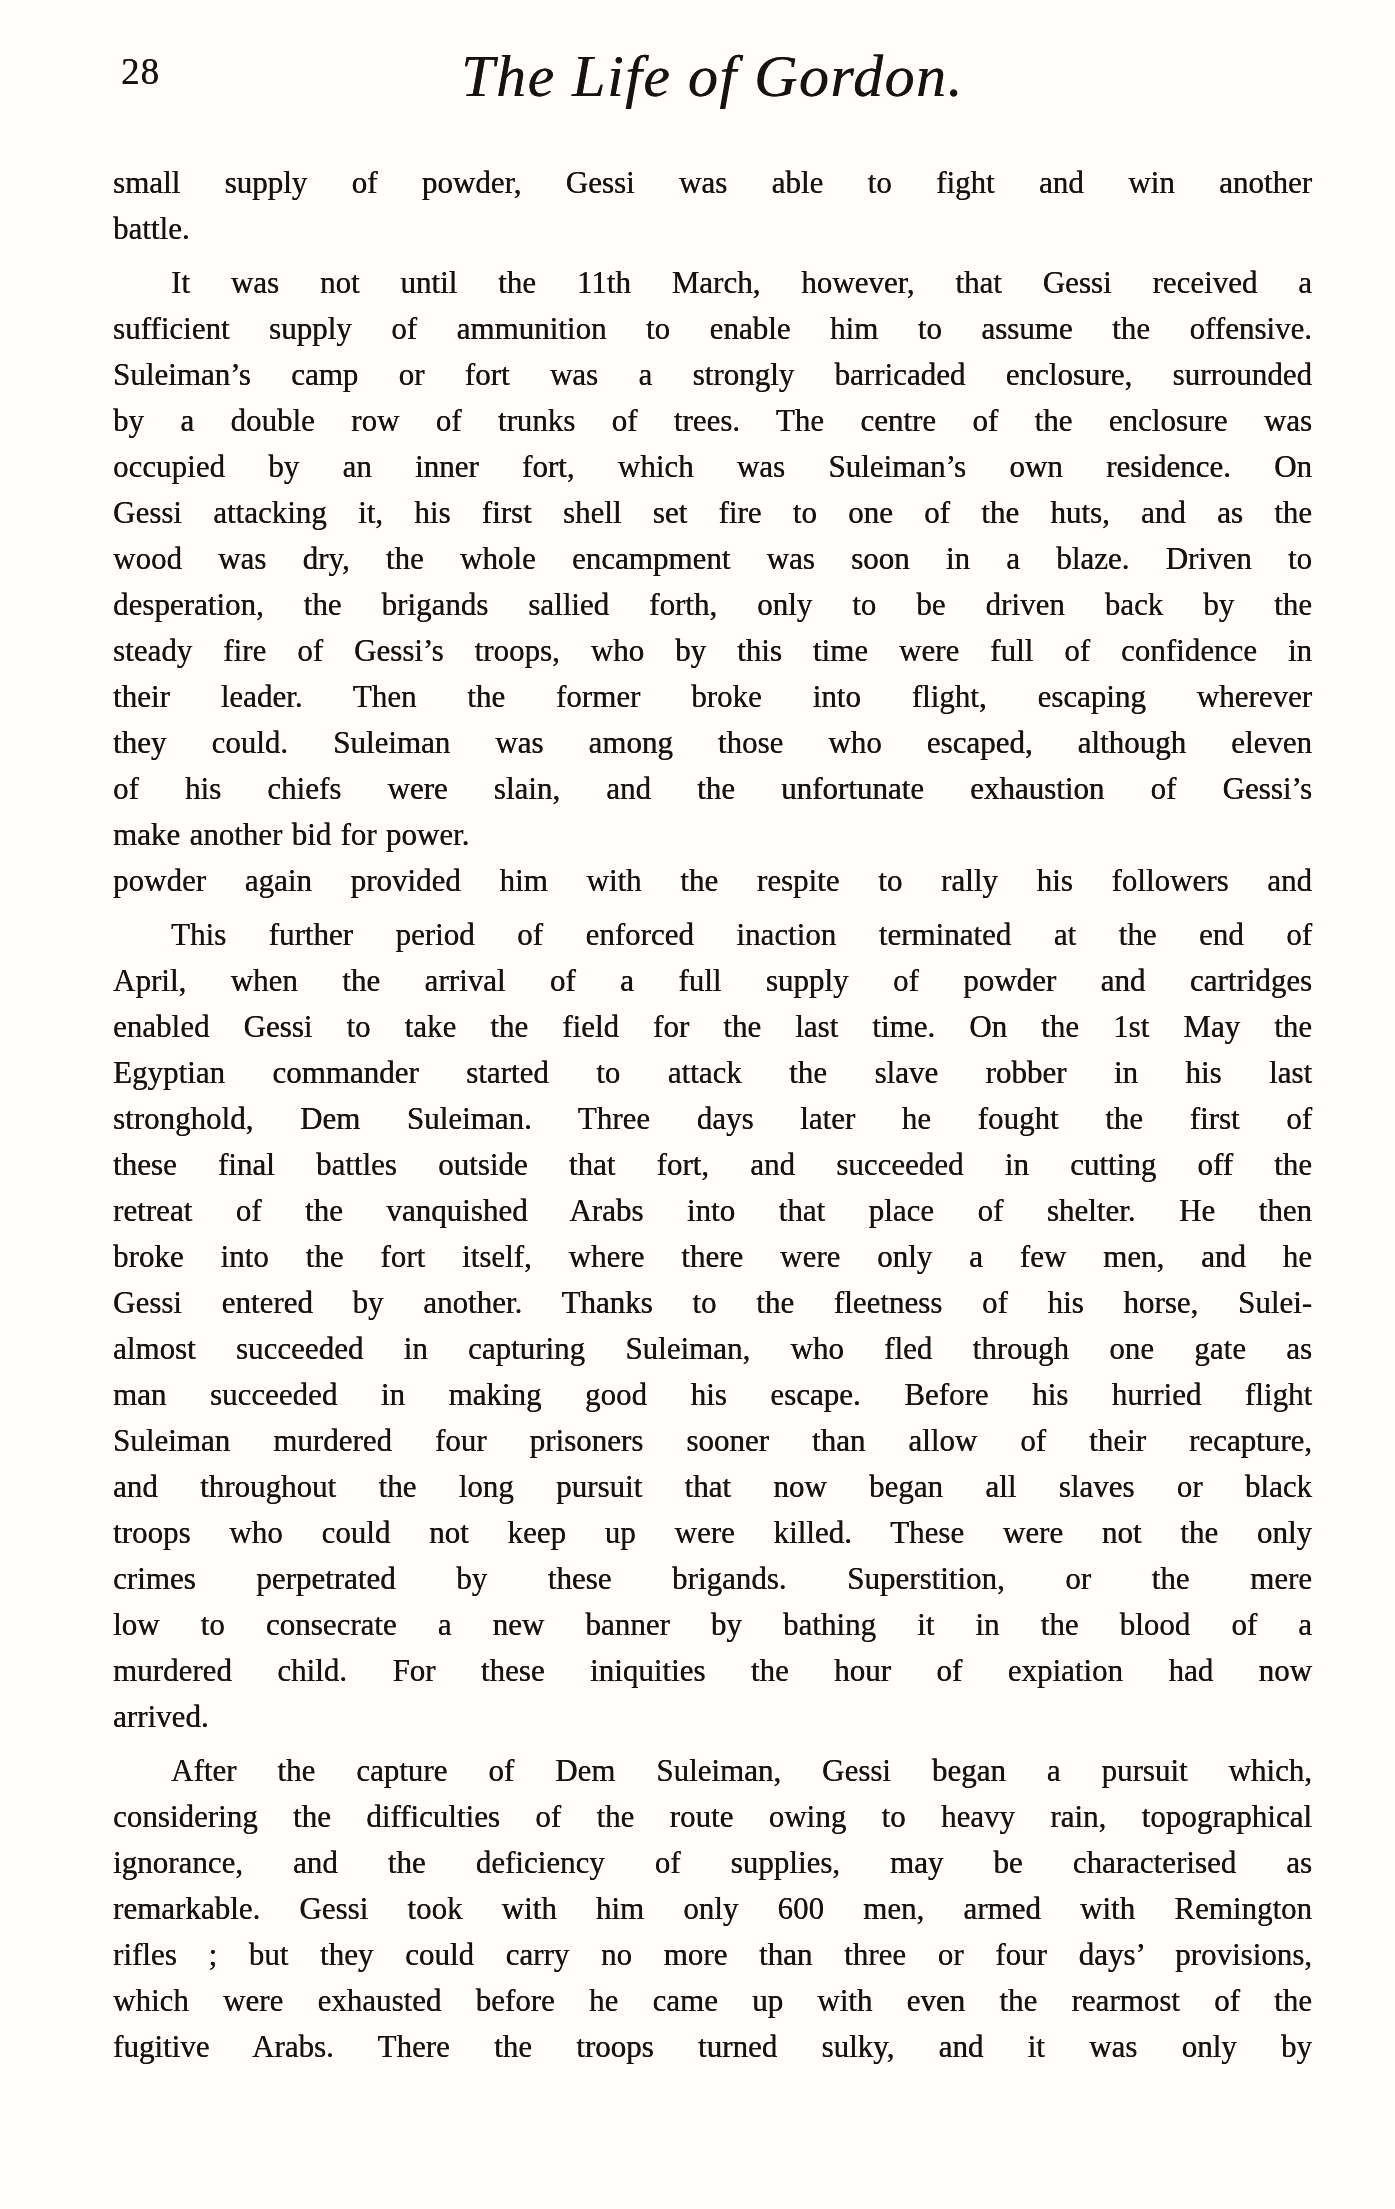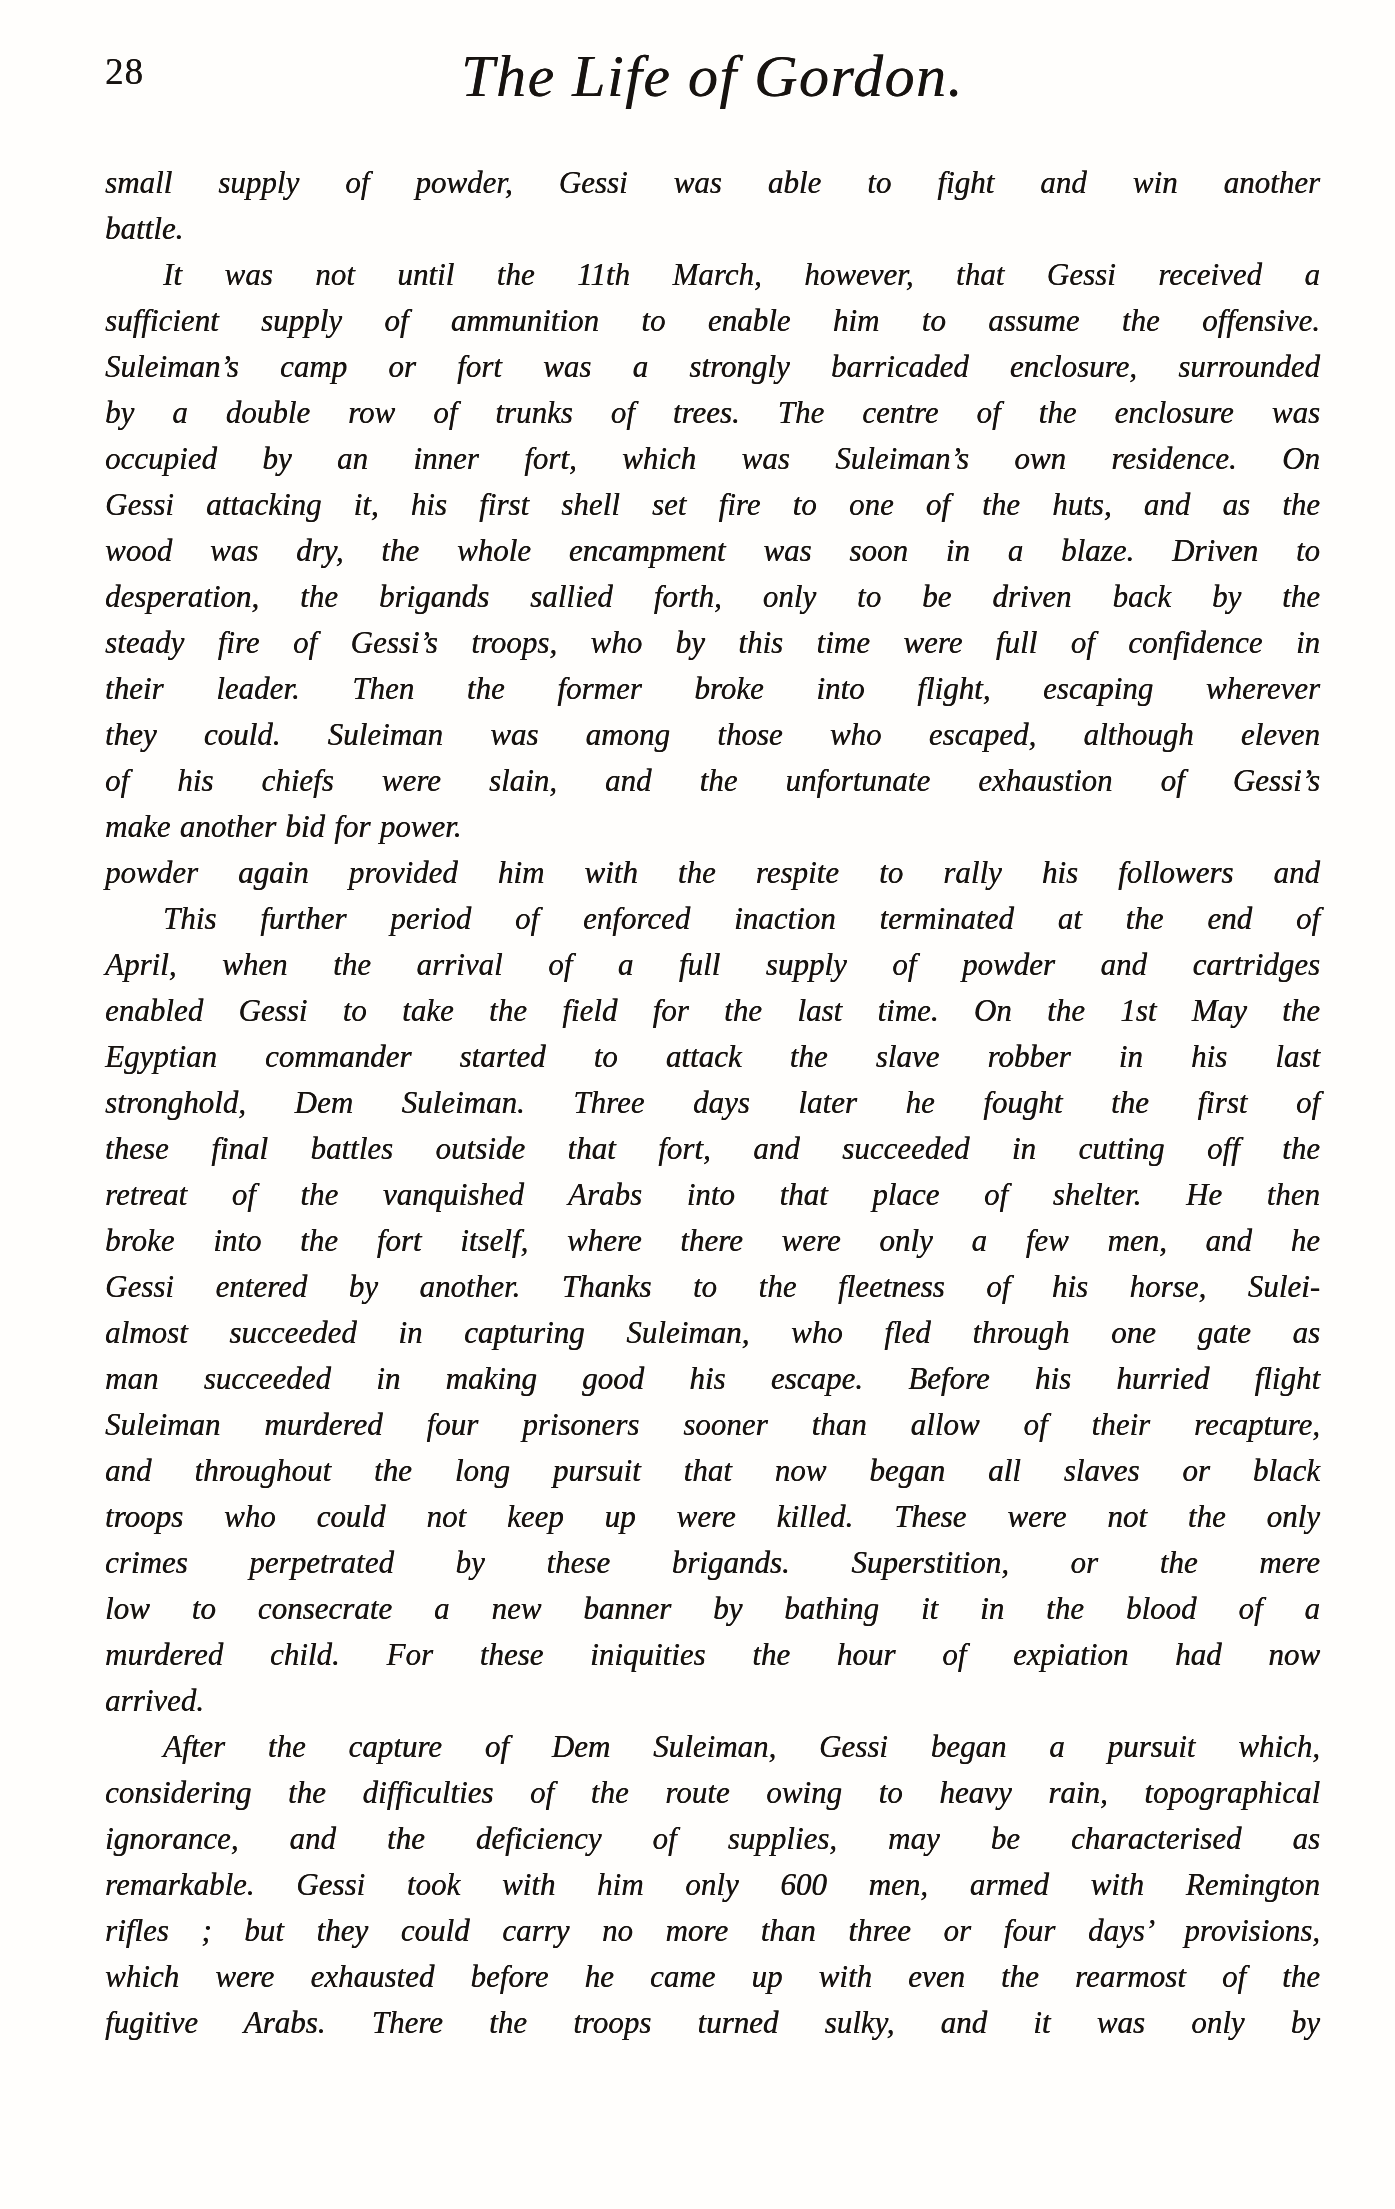--- a/index.html
+++ b/index.html
@@ -11,37 +11,37 @@
     background: #fffefc;
     color: #171310;
     padding: 42px 75px 0 105px;
     font-family: "Liberation Serif", "DejaVu Serif", serif;
     overflow: hidden;
     text-shadow: 0.35px 0 0 currentColor; 
   }
   .header { position: relative; height: 60px; }
   .pagenum {
     position: absolute;
-    left: 0; top: 8px;
+    left: 16px; top: 8px;
     font-size: 37px;
     letter-spacing: 1px;
   }
   .title {
     display: block;
     text-align: center;
     font-style: italic;
     font-size: 60px;
     letter-spacing: 1.5px;
   }
   .body {
     margin-top: 58px;
     font-size: 31px;
     line-height: 46px;
   }
-  .paragraph { margin: 0; font-style: italic; }
+  .paragraph { margin: 8px; }
   .line {
     text-align: justify;
     text-align-last: justify;
     word-spacing: 1.5px;
   }
   .line.first { text-indent: 58px; }
   .line.para-end { text-align-last: left; }
 </style>
 </head>
 <body>

